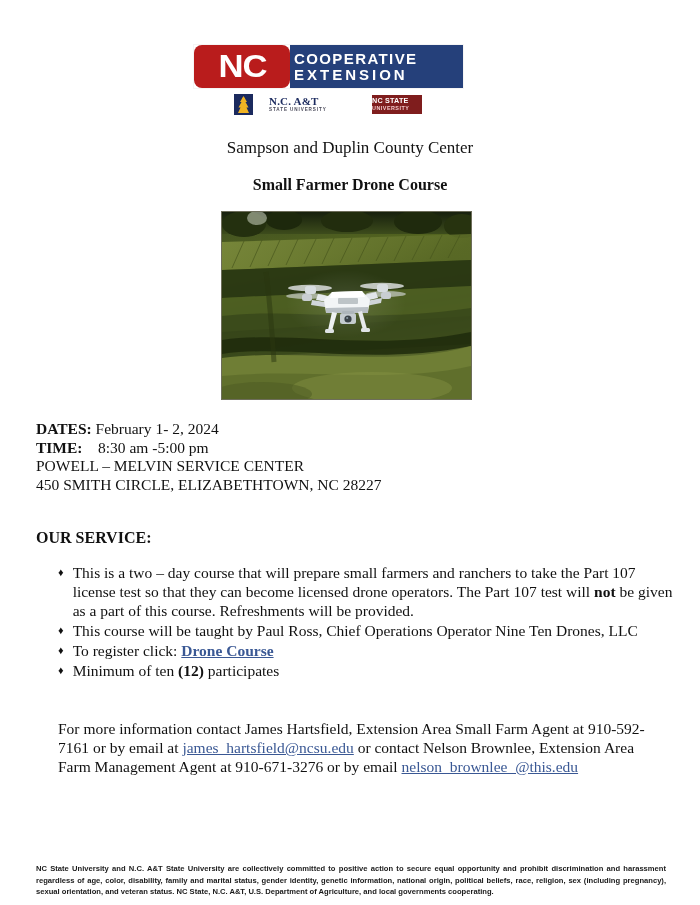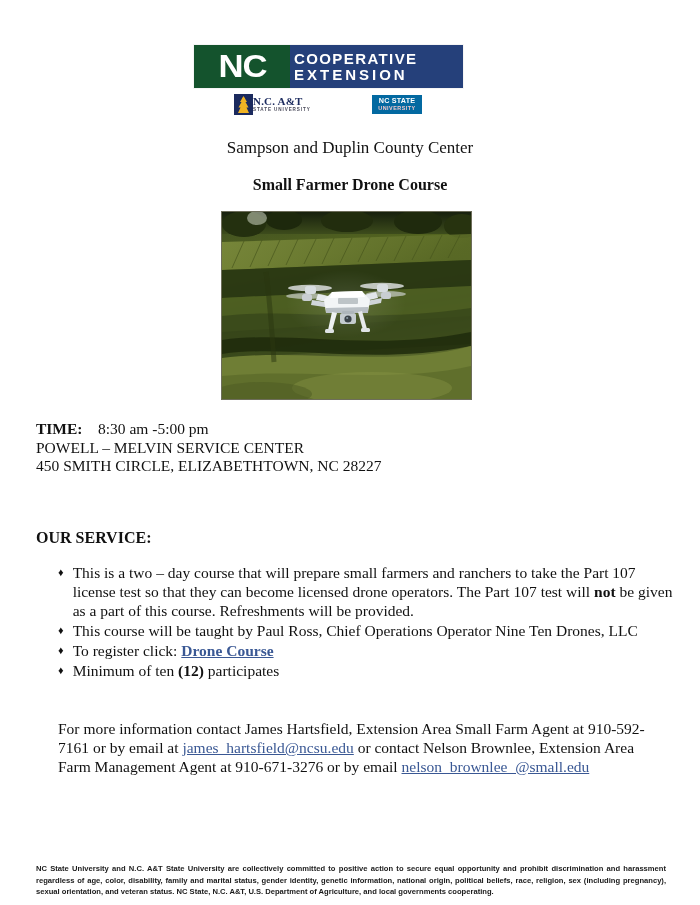--- a/index.html
+++ b/index.html
@@ -27,24 +27,25 @@
     position: absolute;
     left: 194px;
     top: 45px;
     width: 269px;
     height: 43px;
     display: flex;
     box-shadow: 0 0 0 1px rgba(0,0,0,0.04);
   }
   .nc-coop-logo .nc-red {
     width: 96px;
-    background: #14532d;
+    background: #b91c1c;
     display: flex;
     align-items: center;
     justify-content: center;
+    border-radius: 8px;
   }
   .nc-coop-logo .nc-red span {
     font-family: "Liberation Sans", sans-serif;
     font-weight: 700;
     font-size: 31px;
     color: #ffffff;
     letter-spacing: -1px;
     line-height: 1;
     transform: scaleX(1.12);
   }
@@ -80,21 +81,21 @@
     top: 94px;
     width: 700px;
     height: 24px;
   }
   .agt-logo {
     position: absolute;
     left: 234px;
     top: 0;
     display: flex;
     align-items: center;
-    gap: 0;
+    gap: 16px;
   }
   .agt-emblem {
     width: 19px;
     height: 21px;
   }
   .agt-text .t1 {
     font-family: "Liberation Serif", serif;
     font-weight: 700;
     font-size: 11px;
     color: #1B2A5E;
@@ -108,24 +109,24 @@
     color: #4a4a5a;
     line-height: 1.2;
     letter-spacing: 0.9px;
   }
   .ncstate-logo {
     position: absolute;
     left: 372px;
     top: 1px;
     width: 50px;
     height: 19px;
-    background: #0369a1;
+    background: #7f1d1d;
     display: flex;
     flex-direction: column;
-    align-items: center;
+    align-items: flex-start;
     justify-content: center;
   }
   .ncstate-logo .s1 {
     font-family: "Liberation Sans", sans-serif;
     font-weight: 700;
     font-size: 7.2px;
     color: #ffffff;
     line-height: 1.05;
     letter-spacing: 0.2px;
   }
@@ -387,20 +388,21 @@
 
       <rect x="118" y="101" width="16" height="11" rx="2.5" fill="#c5ccd0"></rect>
       <circle cx="126" cy="107" r="3.6" fill="#3b4349"></circle>
       <circle cx="125.2" cy="106" r="1.1" fill="#9fb0bb" opacity="0.8"></circle>
       <rect x="120" y="99" width="12" height="3" rx="1" fill="#aeb6bb"></rect>
     </g>
   </svg>
 </div>
 
 <div class="details">
+  <div class="row"><span class="lbl">DATES:</span><span> February 1- 2, 2024</span></div>
   <div class="row"><span class="lbl">TIME:</span><span>    8:30 am -5:00 pm</span></div>
   <div class="row">POWELL – MELVIN SERVICE CENTER</div>
   <div class="row">450 SMITH CIRCLE, ELIZABETHTOWN, NC 28227</div>
 </div>
 
 <div class="our-service">OUR SERVICE:</div>
 
 <div class="bullets">
 
   <div class="bullet">
@@ -418,15 +420,15 @@
     <span class="btxt"><span>To register click: </span><a class="link-strong" href="#">Drone Course</a></span>
   </div>
 
   <div class="bullet">
     <span class="dia">♦</span>
     <span class="btxt"><span>Minimum of ten </span><b>(12)</b><span> participates</span></span>
   </div>
 
 </div>
 
-<div class="contact"><span>For more information contact James Hartsfield, Extension Area Small Farm Agent at 910-592-7161 or by email at </span><a class="link-mail" href="#">james_hartsfield@ncsu.edu</a><span> or contact Nelson Brownlee, Extension Area Farm Management Agent at 910-671-3276 or by email </span><a class="link-mail" href="#">nelson_brownlee_@small.edu</a></div>
+<div class="contact"><span>For more information contact James Hartsfield, Extension Area Small Farm Agent at 910-592-7161 or by email at </span><a class="link-mail" href="#">james_hartsfield@ncsu.edu</a><span> or contact Nelson Brownlee, Extension Area Farm Management Agent at 910-671-3276 or by email </span><a class="link-mail" href="#">nelson_brownlee_@this.edu</a></div>
 
 <div class="footer">NC State University and N.C. A&amp;T State University are collectively committed to positive action to secure equal opportunity and prohibit discrimination and harassment regardless of age, color, disability, family and marital status, gender identity, genetic information, national origin, political beliefs, race, religion, sex (including pregnancy), sexual orientation, and veteran status.  NC State, N.C. A&amp;T, U.S. Department of Agriculture, and local governments cooperating.</div>
 
 </body></html>

